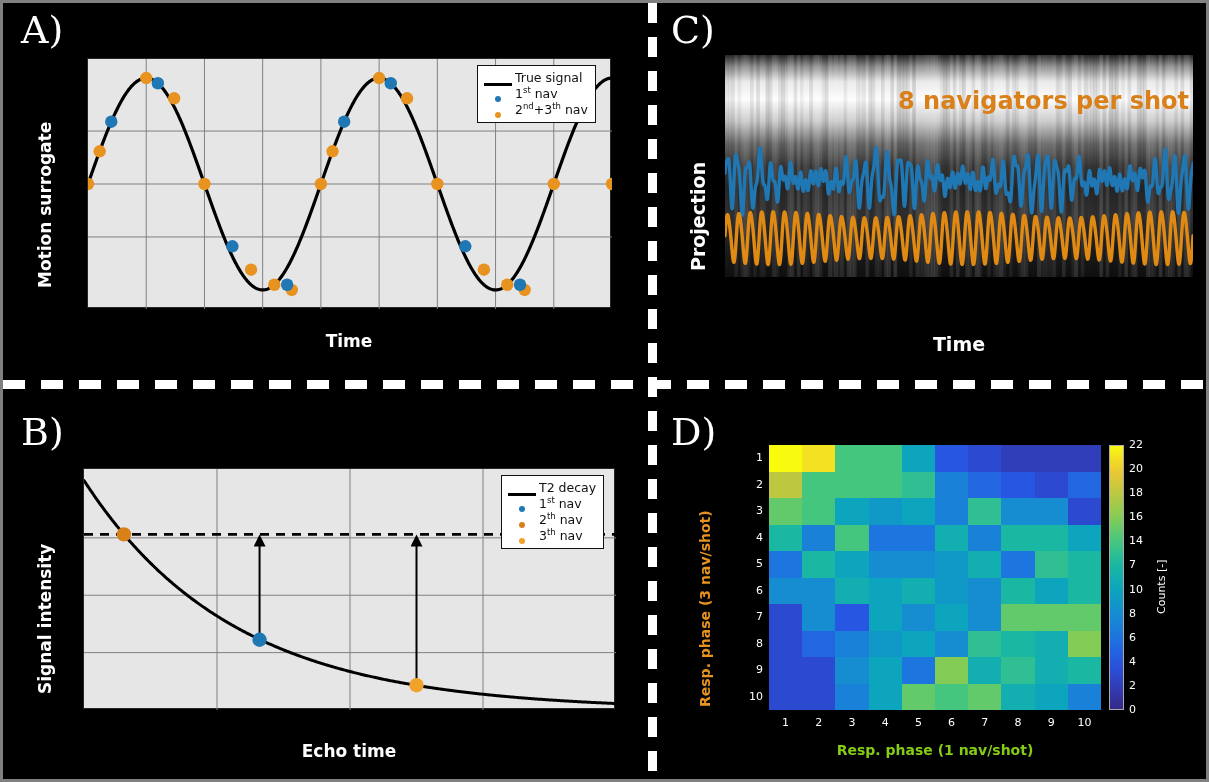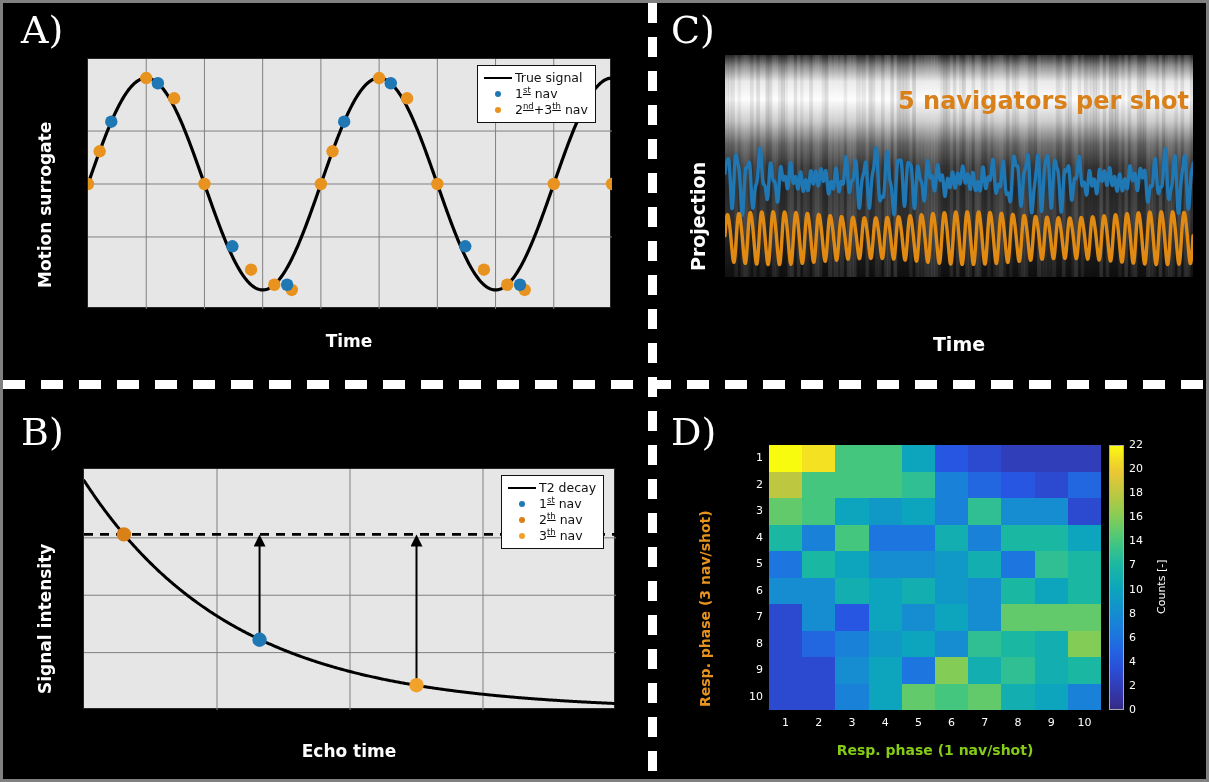--- a/index.html
+++ b/index.html
@@ -76,37 +76,37 @@
   .legend {
     position: absolute;
     background: #fff;
     border: 1.6px solid #111;
     padding: 4px 7px 4px 5px;
     font-size: 12.5px;
     color: #111;
     line-height: 1.32;
   }
   .legend .row {
-    display: flex; align-items: center;
+    display: flex; align-items: flex-end;
     white-space: nowrap;
     height: 16px;
   }
   .legend .key {
     width: 30px; display: inline-flex;
     align-items: center; justify-content: center;
     flex: 0 0 30px;
   }
   .legend .key .dash {
     display: block; width: 28px; height: 2.6px; background: #000;
   }
   .legend .key .dot {
     display: block; width: 6px; height: 6px; border-radius: 50%;
   }
   .legend .txt { padding-left: 2px; }
-  sup { font-size: 0.68em; vertical-align: super; line-height: 0; text-decoration: underline; }
+  sup { font-size: 0.68em; vertical-align: super; line-height: 0; }
 
   
   #cImage {
     position: absolute;
     left: 68px; top: 52px;
     width: 468px; height: 222px;
     overflow: hidden;
     background: #111;
   }
   .c-annot {
@@ -452,21 +452,21 @@
           <rect x="449.28000000000003" y="0" width="3.72" height="222" fill="#000000" opacity="0.068"></rect>
           <rect x="452.40000000000003" y="0" width="3.72" height="222" fill="#ffffff" opacity="0.098"></rect>
           <rect x="455.52000000000004" y="0" width="3.72" height="222" fill="#000000" opacity="0.088"></rect>
           <rect x="458.64000000000004" y="0" width="3.72" height="222" fill="#ffffff" opacity="0.103"></rect>
           <rect x="461.76" y="0" width="3.72" height="222" fill="#ffffff" opacity="0.083"></rect>
           <rect x="464.88" y="0" width="3.72" height="222" fill="#000000" opacity="0.096"></rect>
           <path d="M0.00 118.38 L0.33 114.28 L0.67 111.25 L1.00 109.14 L1.34 107.70 L1.67 106.64 L2.01 105.75 L2.34 104.92 L2.67 104.18 L3.01 103.68 L3.34 103.71 L3.68 104.58 L4.01 106.60 L4.35 109.97 L4.68 114.73 L5.01 120.72 L5.35 127.58 L5.68 134.77 L6.02 141.62 L6.35 147.45 L6.69 151.62 L7.02 153.64 L7.35 153.25 L7.69 150.45 L8.02 145.49 L8.36 138.89 L8.69 131.29 L9.03 123.43 L9.36 116.03 L9.69 109.68 L10.03 104.80 L10.36 101.58 L10.70 99.99 L11.03 99.80 L11.37 100.66 L11.70 102.15 L12.03 103.91 L12.37 105.64 L12.70 107.21 L13.04 108.65 L13.37 110.14 L13.71 111.97 L14.04 114.42 L14.37 117.77 L14.71 122.17 L15.04 127.58 L15.38 133.79 L15.71 140.41 L16.05 146.88 L16.38 152.62 L16.71 157.03 L17.05 159.62 L17.38 160.10 L17.72 158.40 L18.05 154.67 L18.39 149.33 L18.72 142.91 L19.05 136.07 L19.39 129.46 L19.72 123.62 L20.06 118.94 L20.39 115.59 L20.73 113.54 L21.06 112.56 L21.39 112.30 L21.73 112.35 L22.06 112.33 L22.40 111.96 L22.73 111.15 L23.07 109.95 L23.40 108.61 L23.73 107.49 L24.07 107.03 L24.40 107.62 L24.74 109.55 L25.07 112.97 L25.41 117.80 L25.74 123.74 L26.07 130.33 L26.41 136.99 L26.74 143.10 L27.08 148.08 L27.41 151.52 L27.75 153.16 L28.08 153.01 L28.41 151.26 L28.75 148.31 L29.08 144.65 L29.42 140.81 L29.75 137.25 L30.09 134.30 L30.42 132.11 L30.75 130.64 L31.09 129.65 L31.42 128.80 L31.76 127.69 L32.09 125.94 L32.43 123.30 L32.76 119.67 L33.09 115.14 L33.43 110.03 L33.76 104.79 L34.10 99.96 L34.43 96.08 L34.77 93.64 L35.10 92.94 L35.43 94.08 L35.77 96.95 L36.10 101.22 L36.44 106.39 L36.77 111.90 L37.11 117.19 L37.44 121.77 L37.77 125.32 L38.11 127.73 L38.44 129.07 L38.78 129.62 L39.11 129.73 L39.45 129.85 L39.78 130.33 L40.11 131.44 L40.45 133.27 L40.78 135.71 L41.12 138.49 L41.45 141.18 L41.79 143.30 L42.12 144.39 L42.45 144.10 L42.79 142.25 L43.12 138.87 L43.46 134.19 L43.79 128.67 L44.13 122.86 L44.46 117.38 L44.79 112.81 L45.13 109.58 L45.46 107.96 L45.80 107.97 L46.13 109.45 L46.47 112.03 L46.80 115.23 L47.13 118.54 L47.47 121.52 L47.80 123.83 L48.14 125.32 L48.47 126.03 L48.81 126.17 L49.14 126.09 L49.47 126.18 L49.81 126.79 L50.14 128.19 L50.48 130.48 L50.81 133.56 L51.15 137.15 L51.48 140.81 L51.81 144.03 L52.15 146.31 L52.48 147.20 L52.82 146.46 L53.15 144.02 L53.49 140.07 L53.82 134.99 L54.15 129.31 L54.49 123.67 L54.82 118.67 L55.16 114.81 L55.49 112.42 L55.83 111.63 L56.16 112.32 L56.49 114.18 L56.83 116.76 L57.16 119.55 L57.50 122.07 L57.83 123.93 L58.17 124.92 L58.50 125.00 L58.83 124.35 L59.17 123.27 L59.50 122.14 L59.84 121.38 L60.17 121.29 L60.51 122.05 L60.84 123.68 L61.17 125.97 L61.51 128.59 L61.84 131.09 L62.18 132.98 L62.51 133.85 L62.85 133.40 L63.18 131.55 L63.51 128.40 L63.85 124.28 L64.18 119.68 L64.52 115.16 L64.85 111.31 L65.19 108.61 L65.52 107.40 L65.85 107.78 L66.19 109.65 L66.52 112.68 L66.86 116.41 L67.19 120.28 L67.53 123.76 L67.86 126.40 L68.19 127.93 L68.53 128.27 L68.86 127.57 L69.20 126.12 L69.53 124.37 L69.87 122.78 L70.20 121.75 L70.53 121.59 L70.87 122.41 L71.20 124.14 L71.54 126.52 L71.87 129.15 L72.21 131.56 L72.54 133.31 L72.87 134.04 L73.21 133.57 L73.54 131.90 L73.88 129.25 L74.21 126.01 L74.55 122.66 L74.88 119.73 L75.21 117.71 L75.55 116.92 L75.88 117.51 L76.22 119.42 L76.55 122.37 L76.89 125.93 L77.22 129.58 L77.55 132.79 L77.89 135.11 L78.22 136.25 L78.56 136.11 L78.89 134.82 L79.23 132.68 L79.56 130.12 L79.89 127.64 L80.23 125.71 L80.56 124.68 L80.90 124.73 L81.23 125.84 L81.57 127.81 L81.90 130.24 L82.23 132.66 L82.57 134.59 L82.90 135.61 L83.24 135.46 L83.57 134.04 L83.91 131.50 L84.24 128.15 L84.57 124.44 L84.91 120.91 L85.24 118.03 L85.58 116.22 L85.91 115.68 L86.25 116.43 L86.58 118.28 L86.91 120.86 L87.25 123.69 L87.58 126.26 L87.92 128.11 L88.25 128.93 L88.59 128.57 L88.92 127.11 L89.25 124.81 L89.59 122.08 L89.92 119.42 L90.26 117.31 L90.59 116.13 L90.93 116.11 L91.26 117.29 L91.59 119.49 L91.93 122.35 L92.26 125.40 L92.60 128.14 L92.93 130.08 L93.27 130.90 L93.60 130.42 L93.93 128.71 L94.27 126.02 L94.60 122.76 L94.94 119.43 L95.27 116.55 L95.61 114.54 L95.94 113.69 L96.27 114.08 L96.61 115.60 L96.94 117.93 L97.28 120.64 L97.61 123.23 L97.95 125.25 L98.28 126.35 L98.61 126.33 L98.95 125.24 L99.28 123.29 L99.62 120.88 L99.95 118.49 L100.29 116.61 L100.62 115.69 L100.95 115.99 L101.29 117.62 L101.62 120.44 L101.96 124.15 L102.29 128.26 L102.63 132.26 L102.96 135.63 L103.29 137.95 L103.63 138.99 L103.96 138.69 L104.30 137.22 L104.63 134.92 L104.97 132.25 L105.30 129.71 L105.63 127.72 L105.97 126.63 L106.30 126.55 L106.64 127.43 L106.97 129.02 L107.31 130.92 L107.64 132.66 L107.97 133.79 L108.31 133.94 L108.64 132.91 L108.98 130.71 L109.31 127.54 L109.65 123.79 L109.98 119.96 L110.31 116.62 L110.65 114.24 L110.98 113.20 L111.32 113.68 L111.65 115.63 L111.99 118.79 L112.32 122.73 L112.65 126.93 L112.99 130.84 L113.32 133.96 L113.66 135.97 L113.99 136.69 L114.33 136.20 L114.66 134.72 L114.99 132.65 L115.33 130.41 L115.66 128.44 L116.00 127.06 L116.33 126.46 L116.67 126.62 L117.00 127.34 L117.33 128.28 L117.67 129.03 L118.00 129.15 L118.34 128.31 L118.67 126.30 L119.01 123.14 L119.34 119.04 L119.67 114.41 L120.01 109.79 L120.34 105.77 L120.68 102.90 L121.01 101.62 L121.35 102.16 L121.68 104.54 L122.01 108.52 L122.35 113.66 L122.68 119.38 L123.02 125.06 L123.35 130.09 L123.69 134.00 L124.02 136.48 L124.35 137.46 L124.69 137.07 L125.02 135.60 L125.36 133.47 L125.69 131.13 L126.03 128.97 L126.36 127.28 L126.69 126.16 L127.03 125.57 L127.36 125.30 L127.70 125.06 L128.03 124.51 L128.37 123.37 L128.70 121.47 L129.03 118.82 L129.37 115.60 L129.70 112.17 L130.04 109.01 L130.37 106.65 L130.71 105.60 L131.04 106.23 L131.37 108.72 L131.71 113.04 L132.04 118.89 L132.38 125.77 L132.71 133.03 L133.05 139.97 L133.38 145.90 L133.71 150.26 L134.05 152.70 L134.38 153.11 L134.72 151.60 L135.05 148.51 L135.39 144.35 L135.72 139.67 L136.05 135.01 L136.39 130.81 L136.72 127.36 L137.06 124.75 L137.39 122.89 L137.73 121.56 L138.06 120.46 L138.39 119.27 L138.73 117.77 L139.06 115.84 L139.40 113.55 L139.73 111.14 L140.07 108.95 L140.40 107.43 L140.73 107.01 L141.07 108.04 L141.40 110.72 L141.74 115.03 L142.07 120.72 L142.41 127.36 L142.74 134.35 L143.07 141.02 L143.41 146.70 L143.74 150.84 L144.08 153.08 L144.41 153.27 L144.75 151.52 L145.08 148.14 L145.41 143.61 L145.75 138.50 L146.08 133.36 L146.42 128.64 L146.75 124.67 L147.09 121.55 L147.42 119.21 L147.75 117.42 L148.09 115.85 L148.42 114.14 L148.76 112.02 L149.09 109.30 L149.43 106.02 L149.76 102.36 L150.09 98.69 L150.43 95.48 L150.76 93.23 L151.10 92.41 L151.43 93.33 L151.77 96.14 L152.10 100.73 L152.43 106.81 L152.77 113.88 L153.10 121.32 L153.44 128.50 L153.77 134.83 L154.11 139.87 L154.44 143.37 L154.77 145.31 L155.11 145.88 L155.44 145.40 L155.78 144.33 L156.11 143.11 L156.45 142.11 L156.78 141.56 L157.11 141.52 L157.45 141.86 L157.78 142.28 L158.12 142.38 L158.45 141.76 L158.79 140.05 L159.12 137.02 L159.45 132.65 L159.79 127.11 L160.12 120.77 L160.46 114.16 L160.79 107.90 L161.13 102.56 L161.46 98.67 L161.79 96.56 L162.13 96.34 L162.46 97.92 L162.80 100.98 L163.13 105.06 L163.47 109.63 L163.80 114.17 L164.13 118.26 L164.47 121.64 L164.80 124.22 L165.14 126.13 L165.47 127.63 L165.81 129.08 L166.14 130.86 L166.47 133.26 L166.81 136.45 L167.14 140.42 L167.48 144.93 L167.81 149.60 L168.15 153.92 L168.48 157.32 L168.81 159.29 L169.15 159.45 L169.48 157.61 L169.82 153.81 L170.15 148.31 L170.49 141.59 L170.82 134.23 L171.15 126.88 L171.49 120.13 L171.82 114.46 L172.16 110.15 L172.49 107.28 L172.83 105.73 L173.16 105.21 L173.49 105.33 L173.83 105.71 L174.16 106.01 L174.50 106.03 L174.83 105.74 L175.17 105.27 L175.50 104.92 L175.83 105.05 L176.17 106.05 L176.50 108.24 L176.84 111.78 L177.17 116.65 L177.51 122.62 L177.84 129.25 L178.17 135.96 L178.51 142.08 L178.84 146.98 L179.18 150.13 L179.51 151.19 L179.85 150.05 L180.18 146.87 L180.51 142.02 L180.85 136.04 L181.18 129.58 L181.52 123.28 L181.85 117.69 L182.19 113.20 L182.52 110.02 L182.85 108.13 L183.19 107.35 L183.52 107.38 L183.86 107.86 L184.19 108.45 L184.53 108.92 L184.86 109.19 L185.19 109.32 L185.53 109.53 L185.86 110.14 L186.20 111.47 L186.53 113.82 L186.87 117.36 L187.20 122.07 L187.53 127.75 L187.87 133.99 L188.20 140.24 L188.54 145.87 L188.87 150.26 L189.21 152.90 L189.54 153.44 L189.87 151.79 L190.21 148.11 L190.54 142.79 L190.88 136.43 L191.21 129.71 L191.55 123.33 L191.88 117.93 L192.21 113.94 L192.55 111.62 L192.88 110.96 L193.22 111.75 L193.55 113.63 L193.89 116.12 L194.22 118.75 L194.55 121.14 L194.89 123.03 L195.22 124.32 L195.56 125.12 L195.89 125.64 L196.23 126.20 L196.56 127.11 L196.89 128.61 L197.23 130.83 L197.56 133.71 L197.90 137.02 L198.23 140.38 L198.57 143.31 L198.90 145.33 L199.23 146.00 L199.57 145.04 L199.90 142.35 L200.24 138.09 L200.57 132.60 L200.91 126.42 L201.24 120.18 L201.57 114.51 L201.91 109.99 L202.24 107.02 L202.58 105.79 L202.91 106.25 L203.25 108.14 L203.58 111.02 L203.91 114.36 L204.25 117.62 L204.58 120.34 L204.92 122.22 L205.25 123.13 L205.59 123.15 L205.92 122.55 L206.25 121.70 L206.59 121.02 L206.92 120.87 L207.26 121.52 L207.59 123.06 L207.93 125.39 L208.26 128.23 L208.59 131.16 L208.93 133.70 L209.26 135.40 L209.60 135.88 L209.93 134.94 L210.27 132.61 L210.60 129.09 L210.93 124.78 L211.27 120.23 L211.60 115.99 L211.94 112.58 L212.27 110.42 L212.61 109.70 L212.94 110.42 L213.27 112.37 L213.61 115.15 L213.94 118.27 L214.28 121.22 L214.61 123.55 L214.95 124.96 L215.28 125.34 L215.61 124.76 L215.95 123.51 L216.28 121.98 L216.62 120.64 L216.95 119.94 L217.29 120.20 L217.62 121.59 L217.95 124.08 L218.29 127.42 L218.62 131.23 L218.96 135.00 L219.29 138.21 L219.63 140.42 L219.96 141.32 L220.29 140.81 L220.63 138.99 L220.96 136.15 L221.30 132.74 L221.63 129.30 L221.97 126.32 L222.30 124.23 L222.63 123.29 L222.97 123.53 L223.30 124.82 L223.64 126.80 L223.97 129.03 L224.31 131.03 L224.64 132.34 L224.97 132.64 L225.31 131.81 L225.64 129.90 L225.98 127.19 L226.31 124.07 L226.65 121.05 L226.98 118.61 L227.31 117.16 L227.65 116.95 L227.98 118.03 L228.32 120.22 L228.65 123.20 L228.99 126.47 L229.32 129.52 L229.65 131.87 L229.99 133.14 L230.32 133.15 L230.66 131.92 L230.99 129.66 L231.33 126.76 L231.66 123.72 L231.99 121.03 L232.33 119.11 L232.66 118.26 L233.00 118.57 L233.33 119.92 L233.67 122.03 L234.00 124.46 L234.33 126.70 L234.67 128.31 L235.00 128.90 L235.34 128.30 L235.67 126.51 L236.01 123.76 L236.34 120.43 L236.67 117.01 L237.01 114.04 L237.34 111.95 L237.68 111.08 L238.01 111.55 L238.35 113.29 L238.68 116.00 L239.01 119.26 L239.35 122.56 L239.68 125.41 L240.02 127.39 L240.35 128.26 L240.69 127.96 L241.02 126.64 L241.35 124.64 L241.69 122.41 L242.02 120.42 L242.36 119.13 L242.69 118.84 L243.03 119.68 L243.36 121.60 L243.69 124.32 L244.03 127.43 L244.36 130.42 L244.70 132.81 L245.03 134.19 L245.37 134.31 L245.70 133.12 L246.03 130.79 L246.37 127.67 L246.70 124.26 L247.04 121.08 L247.37 118.65 L247.71 117.35 L248.04 117.39 L248.37 118.77 L248.71 121.27 L249.04 124.52 L249.38 128.02 L249.71 131.26 L250.05 133.78 L250.38 135.27 L250.71 135.58 L251.05 134.81 L251.38 133.18 L251.72 131.11 L252.05 129.04 L252.39 127.41 L252.72 126.56 L253.05 126.67 L253.39 127.73 L253.72 129.53 L254.06 131.70 L254.39 133.79 L254.73 135.30 L255.06 135.84 L255.39 135.15 L255.73 133.15 L256.06 130.00 L256.40 126.04 L256.73 121.77 L257.07 117.73 L257.40 114.50 L257.73 112.50 L258.07 112.00 L258.40 113.06 L258.74 115.51 L259.07 118.97 L259.41 122.93 L259.74 126.83 L260.07 130.15 L260.41 132.46 L260.74 133.51 L261.08 133.28 L261.41 131.94 L261.75 129.81 L262.08 127.34 L262.41 124.98 L262.75 123.12 L263.08 122.02 L263.42 121.78 L263.75 122.29 L264.09 123.28 L264.42 124.37 L264.75 125.14 L265.09 125.19 L265.42 124.26 L265.76 122.27 L266.09 119.31 L266.43 115.69 L266.76 111.87 L267.09 108.39 L267.43 105.77 L267.76 104.49 L268.10 104.81 L268.43 106.82 L268.77 110.36 L269.10 115.07 L269.43 120.42 L269.77 125.84 L270.10 130.71 L270.44 134.58 L270.77 137.10 L271.11 138.19 L271.44 137.93 L271.77 136.63 L272.11 134.70 L272.44 132.63 L272.78 130.83 L273.11 129.63 L273.45 129.19 L273.78 129.47 L274.11 130.26 L274.45 131.21 L274.78 131.89 L275.12 131.91 L275.45 130.95 L275.79 128.86 L276.12 125.69 L276.45 121.69 L276.79 117.27 L277.12 112.97 L277.46 109.36 L277.79 106.92 L278.13 106.04 L278.46 106.87 L278.79 109.37 L279.13 113.27 L279.46 118.12 L279.80 123.36 L280.13 128.44 L280.47 132.83 L280.80 136.20 L281.13 138.36 L281.47 139.35 L281.80 139.41 L282.14 138.89 L282.47 138.23 L282.81 137.82 L283.14 137.99 L283.47 138.87 L283.81 140.42 L284.14 142.41 L284.48 144.45 L284.81 146.08 L285.15 146.81 L285.48 146.26 L285.81 144.16 L286.15 140.50 L286.48 135.43 L286.82 129.34 L287.15 122.75 L287.49 116.27 L287.82 110.48 L288.15 105.86 L288.49 102.72 L288.82 101.17 L289.16 101.10 L289.49 102.21 L289.83 104.07 L290.16 106.22 L290.49 108.21 L290.83 109.72 L291.16 110.59 L291.50 110.87 L291.83 110.76 L292.17 110.62 L292.50 110.87 L292.83 111.91 L293.17 114.06 L293.50 117.45 L293.84 122.04 L294.17 127.55 L294.51 133.53 L294.84 139.42 L295.17 144.61 L295.51 148.56 L295.84 150.84 L296.18 151.23 L296.51 149.75 L296.85 146.61 L297.18 142.22 L297.51 137.12 L297.85 131.88 L298.18 126.98 L298.52 122.83 L298.85 119.61 L299.19 117.34 L299.52 115.85 L299.85 114.85 L300.19 113.96 L300.52 112.86 L300.86 111.30 L301.19 109.21 L301.53 106.68 L301.86 103.99 L302.19 101.58 L302.53 99.92 L302.86 99.51 L303.20 100.74 L303.53 103.81 L303.87 108.74 L304.20 115.26 L304.53 122.94 L304.87 131.15 L305.20 139.19 L305.54 146.36 L305.87 152.09 L306.21 155.96 L306.54 157.78 L306.87 157.61 L307.21 155.71 L307.54 152.50 L307.88 148.49 L308.21 144.16 L308.55 139.96 L308.88 136.15 L309.21 132.84 L309.55 129.99 L309.88 127.42 L310.22 124.86 L310.55 122.08 L310.89 118.90 L311.22 115.28 L311.55 111.35 L311.89 107.42 L312.22 103.91 L312.56 101.31 L312.89 100.14 L313.23 100.77 L313.56 103.43 L313.89 108.12 L314.23 114.58 L314.56 122.32 L314.90 130.67 L315.23 138.85 L315.57 146.08 L315.90 151.69 L316.23 155.17 L316.57 156.27 L316.90 154.99 L317.24 151.61 L317.57 146.58 L317.91 140.50 L318.24 134.00 L318.57 127.66 L318.91 121.95 L319.24 117.15 L319.58 113.35 L319.91 110.48 L320.25 108.33 L320.58 106.67 L320.91 105.24 L321.25 103.90 L321.58 102.63 L321.92 101.52 L322.25 100.83 L322.59 100.87 L322.92 101.98 L323.25 104.43 L323.59 108.38 L323.92 113.78 L324.26 120.38 L324.59 127.73 L324.93 135.21 L325.26 142.13 L325.59 147.79 L325.93 151.62 L326.26 153.20 L326.60 152.36 L326.93 149.23 L327.27 144.14 L327.60 137.68 L327.93 130.52 L328.27 123.41 L328.60 116.98 L328.94 111.76 L329.27 108.04 L329.61 105.92 L329.94 105.24 L330.27 105.72 L330.61 106.96 L330.94 108.54 L331.28 110.13 L331.61 111.51 L331.95 112.62 L332.28 113.57 L332.61 114.61 L332.95 116.04 L333.28 118.18 L333.62 121.26 L333.95 125.38 L334.29 130.45 L334.62 136.18 L334.95 142.12 L335.29 147.73 L335.62 152.42 L335.96 155.64 L336.29 157.02 L336.63 156.35 L336.96 153.68 L337.29 149.29 L337.63 143.66 L337.96 137.38 L338.30 131.09 L338.63 125.40 L338.97 120.76 L339.30 117.44 L339.63 115.49 L339.97 114.75 L340.30 114.90 L340.64 115.51 L340.97 116.17 L341.31 116.49 L341.64 116.25 L341.97 115.41 L342.31 114.09 L342.64 112.60 L342.98 111.35 L343.31 110.75 L343.65 111.18 L343.98 112.89 L344.31 115.95 L344.65 120.19 L344.98 125.29 L345.32 130.73 L345.65 135.96 L345.99 140.40 L346.32 143.56 L346.65 145.15 L346.99 145.05 L347.32 143.39 L347.66 140.49 L347.99 136.82 L348.33 132.91 L348.66 129.27 L348.99 126.32 L349.33 124.31 L349.66 123.28 L350.00 123.08 L350.33 123.39 L350.67 123.81 L351.00 123.89 L351.33 123.28 L351.67 121.73 L352.00 119.20 L352.34 115.84 L352.67 111.98 L353.01 108.11 L353.34 104.72 L353.67 102.33 L354.01 101.31 L354.34 101.87 L354.68 103.99 L355.01 107.46 L355.35 111.88 L355.68 116.70 L356.01 121.39 L356.35 125.43 L356.68 128.43 L357.02 130.21 L357.35 130.79 L357.69 130.37 L358.02 129.33 L358.35 128.12 L358.69 127.19 L359.02 126.93 L359.36 127.54 L359.69 129.07 L360.03 131.36 L360.36 134.06 L360.69 136.72 L361.03 138.86 L361.36 140.05 L361.70 139.98 L362.03 138.53 L362.37 135.79 L362.70 132.05 L363.03 127.77 L363.37 123.49 L363.70 119.75 L364.04 117.04 L364.37 115.66 L364.71 115.71 L365.04 117.11 L365.37 119.53 L365.71 122.54 L366.04 125.63 L366.38 128.30 L366.71 130.16 L367.05 131.00 L367.38 130.77 L367.71 129.65 L368.05 127.98 L368.38 126.19 L368.72 124.74 L369.05 124.01 L369.39 124.27 L369.72 125.58 L370.05 127.82 L370.39 130.67 L370.72 133.68 L371.06 136.34 L371.39 138.18 L371.73 138.81 L372.06 138.04 L372.39 135.88 L372.73 132.56 L373.06 128.47 L373.40 124.14 L373.73 120.13 L374.07 116.93 L374.40 114.91 L374.73 114.26 L375.07 114.94 L375.40 116.70 L375.74 119.15 L376.07 121.79 L376.41 124.12 L376.74 125.72 L377.07 126.32 L377.41 125.84 L377.74 124.39 L378.08 122.29 L378.41 119.94 L378.75 117.83 L379.08 116.37 L379.41 115.90 L379.75 116.55 L380.08 118.26 L380.42 120.79 L380.75 123.73 L381.09 126.58 L381.42 128.87 L381.75 130.17 L382.09 130.24 L382.42 129.00 L382.76 126.63 L383.09 123.46 L383.43 119.97 L383.76 116.70 L384.09 114.16 L384.43 112.74 L384.76 112.66 L385.10 113.94 L385.43 116.36 L385.77 119.55 L386.10 123.01 L386.43 126.24 L386.77 128.76 L387.10 130.25 L387.44 130.56 L387.77 129.76 L388.11 128.10 L388.44 125.99 L388.77 123.90 L389.11 122.29 L389.44 121.54 L389.78 121.86 L390.11 123.26 L390.45 125.58 L390.78 128.44 L391.11 131.38 L391.45 133.92 L391.78 135.60 L392.12 136.12 L392.45 135.35 L392.79 133.39 L393.12 130.51 L393.45 127.16 L393.79 123.86 L394.12 121.13 L394.46 119.39 L394.79 118.93 L395.13 119.80 L395.46 121.87 L395.79 124.79 L396.13 128.11 L396.46 131.29 L396.80 133.86 L397.13 135.44 L397.47 135.81 L397.80 135.00 L398.13 133.19 L398.47 130.76 L398.80 128.17 L399.14 125.90 L399.47 124.35 L399.81 123.80 L400.14 124.32 L400.47 125.79 L400.81 127.91 L401.14 130.24 L401.48 132.28 L401.81 133.56 L402.15 133.74 L402.48 132.64 L402.81 130.28 L403.15 126.90 L403.48 122.90 L403.82 118.80 L404.15 115.13 L404.49 112.38 L404.82 110.88 L405.15 110.78 L405.49 112.00 L405.82 114.28 L406.16 117.20 L406.49 120.25 L406.83 122.94 L407.16 124.85 L407.49 125.74 L407.83 125.55 L408.16 124.42 L408.50 122.68 L408.83 120.75 L409.17 119.12 L409.50 118.20 L409.83 118.30 L410.17 119.54 L410.50 121.83 L410.84 124.89 L411.17 128.28 L411.51 131.51 L411.84 134.04 L412.17 135.47 L412.51 135.53 L412.84 134.17 L413.18 131.53 L413.51 127.97 L413.85 123.97 L414.18 120.06 L414.51 116.77 L414.85 114.47 L415.18 113.40 L415.52 113.58 L415.85 114.81 L416.19 116.76 L416.52 118.97 L416.85 120.97 L417.19 122.36 L417.52 122.87 L417.86 122.43 L418.19 121.15 L418.53 119.33 L418.86 117.42 L419.19 115.91 L419.53 115.24 L419.86 115.77 L420.20 117.68 L420.53 120.93 L420.87 125.26 L421.20 130.26 L421.53 135.38 L421.87 140.05 L422.20 143.77 L422.54 146.16 L422.87 147.04 L423.21 146.44 L423.54 144.59 L423.87 141.89 L424.21 138.81 L424.54 135.84 L424.88 133.39 L425.21 131.71 L425.55 130.87 L425.88 130.76 L426.21 131.08 L426.55 131.43 L426.88 131.39 L427.22 130.57 L427.55 128.73 L427.89 125.80 L428.22 121.92 L428.55 117.43 L428.89 112.81 L429.22 108.62 L429.56 105.41 L429.89 103.65 L430.23 103.62 L430.56 105.38 L430.89 108.78 L431.23 113.44 L431.56 118.84 L431.90 124.38 L432.23 129.49 L432.57 133.68 L432.90 136.64 L433.23 138.24 L433.57 138.57 L433.90 137.89 L434.24 136.58 L434.57 135.04 L434.91 133.64 L435.24 132.63 L435.57 132.10 L435.91 131.96 L436.24 131.98 L436.58 131.78 L436.91 131.01 L437.25 129.30 L437.58 126.44 L437.91 122.40 L438.25 117.34 L438.58 111.64 L438.92 105.85 L439.25 100.58 L439.59 96.48 L439.92 94.09 L440.25 93.77 L440.59 95.67 L440.92 99.67 L441.26 105.41 L441.59 112.34 L441.93 119.78 L442.26 127.03 L442.59 133.47 L442.93 138.61 L443.26 142.17 L443.60 144.10 L443.93 144.52 L444.27 143.76 L444.60 142.19 L444.93 140.23 L445.27 138.20 L445.60 136.33 L445.94 134.69 L446.27 133.17 L446.61 131.60 L446.94 129.71 L447.27 127.27 L447.61 124.12 L447.94 120.24 L448.28 115.80 L448.61 111.15 L448.95 106.76 L449.28 103.19 L449.61 100.99 L449.95 100.64 L450.28 102.42 L450.62 106.39 L450.95 112.35 L451.29 119.85 L451.62 128.24 L451.95 136.77 L452.29 144.65 L452.62 151.17 L452.96 155.78 L453.29 158.18 L453.63 158.32 L453.96 156.38 L454.29 152.77 L454.63 148.03 L454.96 142.72 L455.30 137.40 L455.63 132.46 L455.97 128.17 L456.30 124.59 L456.63 121.63 L456.97 119.09 L457.30 116.70 L457.64 114.25 L457.97 111.60 L458.31 108.75 L458.64 105.86 L458.97 103.24 L459.31 101.29 L459.64 100.45 L459.98 101.08 L460.31 103.46 L460.65 107.62 L460.98 113.43 L461.31 120.48 L461.65 128.22 L461.98 135.95 L462.32 142.97 L462.65 148.61 L462.99 152.39 L463.32 154.01 L463.65 153.45 L463.99 150.91 L464.32 146.81 L464.66 141.69 L464.99 136.16 L465.33 130.75 L465.66 125.90 L465.99 121.88 L466.33 118.73 L466.66 116.34 L467.00 114.44 L467.33 112.70 L467.67 110.81 L468.00 108.52 " fill="none" stroke="#1f77b4" stroke-width="3.4" stroke-linejoin="round" stroke-linecap="round"></path>
           <path d="M0.00 180.75 L0.33 175.82 L0.67 171.29 L1.00 167.35 L1.34 164.16 L1.67 161.79 L2.01 160.30 L2.34 159.63 L2.67 159.74 L3.01 160.52 L3.34 161.86 L3.68 163.66 L4.01 165.83 L4.35 168.30 L4.68 171.02 L5.01 173.97 L5.35 177.13 L5.68 180.50 L6.02 184.05 L6.35 187.73 L6.69 191.48 L7.02 195.17 L7.35 198.68 L7.69 201.82 L8.02 204.41 L8.36 206.27 L8.69 207.24 L9.03 207.20 L9.36 206.09 L9.69 203.91 L10.03 200.72 L10.36 196.67 L10.70 191.95 L11.03 186.81 L11.37 181.52 L11.70 176.35 L12.03 171.55 L12.37 167.32 L12.70 163.85 L13.04 161.22 L13.37 159.49 L13.71 158.63 L14.04 158.59 L14.37 159.27 L14.71 160.57 L15.04 162.38 L15.38 164.61 L15.71 167.17 L16.05 170.01 L16.38 173.10 L16.71 176.42 L17.05 179.95 L17.38 183.67 L17.72 187.53 L18.05 191.44 L18.39 195.31 L18.72 198.99 L19.05 202.29 L19.39 205.05 L19.72 207.06 L20.06 208.18 L20.39 208.27 L20.73 207.25 L21.06 205.12 L21.39 201.95 L21.73 197.87 L22.06 193.08 L22.40 187.81 L22.73 182.35 L23.07 176.96 L23.40 171.92 L23.73 167.44 L24.07 163.71 L24.40 160.83 L24.74 158.88 L25.07 157.83 L25.41 157.64 L25.74 158.22 L26.07 159.46 L26.41 161.26 L26.74 163.52 L27.08 166.14 L27.41 169.07 L27.75 172.27 L28.08 175.71 L28.41 179.37 L28.75 183.21 L29.08 187.20 L29.42 191.25 L29.75 195.26 L30.09 199.07 L30.42 202.53 L30.75 205.43 L31.09 207.59 L31.42 208.85 L31.76 209.07 L32.09 208.17 L32.43 206.13 L32.76 203.01 L33.09 198.95 L33.43 194.13 L33.76 188.79 L34.10 183.21 L34.43 177.67 L34.77 172.44 L35.10 167.75 L35.43 163.80 L35.77 160.72 L36.10 158.56 L36.44 157.34 L36.77 157.01 L37.11 157.48 L37.44 158.66 L37.77 160.43 L38.11 162.68 L38.44 165.32 L38.78 168.29 L39.11 171.54 L39.45 175.04 L39.78 178.77 L40.11 182.69 L40.45 186.75 L40.78 190.88 L41.12 194.97 L41.45 198.88 L41.79 202.43 L42.12 205.45 L42.45 207.75 L42.79 209.15 L43.12 209.51 L43.46 208.74 L43.79 206.83 L44.13 203.81 L44.46 199.82 L44.79 195.03 L45.13 189.69 L45.46 184.06 L45.80 178.44 L46.13 173.09 L46.47 168.27 L46.80 164.17 L47.13 160.92 L47.47 158.60 L47.80 157.24 L48.14 156.78 L48.47 157.15 L48.81 158.25 L49.14 159.95 L49.47 162.16 L49.81 164.78 L50.14 167.74 L50.48 170.98 L50.81 174.48 L51.15 178.20 L51.48 182.11 L51.81 186.17 L52.15 190.31 L52.48 194.42 L52.82 198.36 L53.15 201.98 L53.49 205.09 L53.82 207.49 L54.15 209.02 L54.49 209.52 L54.82 208.91 L55.16 207.15 L55.49 204.29 L55.83 200.42 L56.16 195.74 L56.49 190.47 L56.83 184.88 L57.16 179.26 L57.50 173.88 L57.83 168.99 L58.17 164.79 L58.50 161.44 L58.83 159.02 L59.17 157.54 L59.50 156.97 L59.84 157.24 L60.17 158.25 L60.51 159.88 L60.84 162.02 L61.17 164.57 L61.51 167.45 L61.84 170.62 L62.18 174.04 L62.51 177.68 L62.85 181.51 L63.18 185.50 L63.51 189.57 L63.85 193.63 L64.18 197.56 L64.52 201.18 L64.85 204.33 L65.19 206.81 L65.52 208.46 L65.85 209.11 L66.19 208.67 L66.52 207.10 L66.86 204.43 L67.19 200.75 L67.53 196.23 L67.86 191.11 L68.19 185.63 L68.53 180.08 L68.86 174.74 L69.20 169.86 L69.53 165.65 L69.87 162.25 L70.20 159.76 L70.53 158.21 L70.87 157.56 L71.20 157.74 L71.54 158.66 L71.87 160.19 L72.21 162.22 L72.54 164.67 L72.87 167.44 L73.21 170.48 L73.54 173.76 L73.88 177.25 L74.21 180.94 L74.55 184.78 L74.88 188.72 L75.21 192.67 L75.55 196.51 L75.88 200.10 L76.22 203.25 L76.55 205.78 L76.89 207.52 L77.22 208.32 L77.55 208.06 L77.89 206.70 L78.22 204.25 L78.56 200.80 L78.89 196.51 L79.23 191.59 L79.56 186.29 L79.89 180.88 L80.23 175.65 L80.56 170.84 L80.90 166.66 L81.23 163.27 L81.57 160.76 L81.90 159.16 L82.23 158.45 L82.57 158.56 L82.90 159.38 L83.24 160.81 L83.57 162.73 L83.91 165.03 L84.24 167.65 L84.57 170.53 L84.91 173.62 L85.24 176.92 L85.58 180.40 L85.91 184.05 L86.25 187.80 L86.58 191.59 L86.91 195.31 L87.25 198.81 L87.58 201.94 L87.92 204.50 L88.25 206.32 L88.59 207.25 L88.92 207.18 L89.25 206.04 L89.59 203.83 L89.92 200.64 L90.26 196.61 L90.59 191.93 L90.93 186.85 L91.26 181.64 L91.59 176.56 L91.93 171.86 L92.26 167.76 L92.60 164.41 L92.93 161.91 L93.27 160.29 L93.60 159.54 L93.93 159.58 L94.27 160.31 L94.60 161.63 L94.94 163.42 L95.27 165.58 L95.61 168.03 L95.94 170.71 L96.27 173.60 L96.61 176.68 L96.94 179.93 L97.28 183.35 L97.61 186.89 L97.95 190.49 L98.28 194.06 L98.61 197.46 L98.95 200.52 L99.28 203.09 L99.62 204.98 L99.95 206.04 L100.29 206.15 L100.62 205.23 L100.95 203.28 L101.29 200.36 L101.62 196.59 L101.96 192.18 L102.29 187.34 L102.63 182.33 L102.96 177.43 L103.29 172.86 L103.63 168.86 L103.96 165.56 L104.30 163.08 L104.63 161.46 L104.97 160.67 L105.30 160.65 L105.63 161.30 L105.97 162.52 L106.30 164.19 L106.64 166.20 L106.97 168.48 L107.31 170.97 L107.64 173.65 L107.97 176.50 L108.31 179.53 L108.64 182.72 L108.98 186.04 L109.31 189.45 L109.65 192.86 L109.98 196.14 L110.31 199.15 L110.65 201.71 L110.98 203.67 L111.32 204.84 L111.65 205.12 L111.99 204.41 L112.32 202.70 L112.65 200.04 L112.99 196.54 L113.32 192.38 L113.66 187.77 L113.99 182.97 L114.33 178.23 L114.66 173.80 L114.99 169.88 L115.33 166.64 L115.66 164.17 L116.00 162.53 L116.33 161.70 L116.67 161.62 L117.00 162.20 L117.33 163.32 L117.67 164.87 L118.00 166.75 L118.34 168.87 L118.67 171.20 L119.01 173.69 L119.34 176.35 L119.67 179.17 L120.01 182.16 L120.34 185.29 L120.68 188.53 L121.01 191.79 L121.35 194.98 L121.68 197.93 L122.01 200.50 L122.35 202.51 L122.68 203.80 L123.02 204.23 L123.35 203.72 L123.69 202.24 L124.02 199.82 L124.35 196.56 L124.69 192.62 L125.02 188.21 L125.36 183.58 L125.69 178.97 L126.03 174.63 L126.36 170.77 L126.69 167.55 L127.03 165.08 L127.36 163.40 L127.70 162.52 L128.03 162.37 L128.37 162.87 L128.70 163.89 L129.03 165.34 L129.37 167.11 L129.70 169.12 L130.04 171.31 L130.37 173.66 L130.71 176.17 L131.04 178.84 L131.37 181.67 L131.71 184.66 L132.04 187.77 L132.38 190.93 L132.71 194.05 L133.05 196.98 L133.38 199.57 L133.71 201.64 L134.05 203.04 L134.38 203.62 L134.72 203.29 L135.05 202.00 L135.39 199.78 L135.72 196.72 L136.05 192.96 L136.39 188.70 L136.72 184.19 L137.06 179.66 L137.39 175.36 L137.73 171.50 L138.06 168.25 L138.39 165.73 L138.73 163.98 L139.06 163.02 L139.40 162.79 L139.73 163.19 L140.07 164.14 L140.40 165.50 L140.73 167.19 L141.07 169.12 L141.40 171.23 L141.74 173.49 L142.07 175.91 L142.41 178.49 L142.74 181.23 L143.07 184.14 L143.41 187.19 L143.74 190.30 L144.08 193.40 L144.41 196.34 L144.75 198.98 L145.08 201.13 L145.41 202.65 L145.75 203.37 L146.08 203.19 L146.42 202.07 L146.75 200.01 L147.09 197.10 L147.42 193.46 L147.75 189.29 L148.09 184.83 L148.42 180.32 L148.76 175.99 L149.09 172.07 L149.43 168.73 L149.76 166.10 L150.09 164.25 L150.43 163.16 L150.76 162.82 L151.10 163.13 L151.43 163.99 L151.77 165.29 L152.10 166.92 L152.43 168.81 L152.77 170.89 L153.10 173.13 L153.44 175.53 L153.77 178.09 L154.11 180.82 L154.44 183.72 L154.77 186.77 L155.11 189.91 L155.44 193.04 L155.78 196.04 L156.11 198.75 L156.45 201.01 L156.78 202.65 L157.11 203.50 L157.45 203.47 L157.78 202.49 L158.12 200.55 L158.45 197.73 L158.79 194.16 L159.12 190.02 L159.45 185.55 L159.79 180.97 L160.12 176.55 L160.46 172.50 L160.79 169.02 L161.13 166.22 L161.46 164.20 L161.79 162.96 L162.13 162.48 L162.46 162.67 L162.80 163.44 L163.13 164.69 L163.47 166.29 L163.80 168.18 L164.13 170.27 L164.47 172.55 L164.80 174.99 L165.14 177.61 L165.47 180.40 L165.81 183.37 L166.14 186.49 L166.47 189.71 L166.81 192.93 L167.14 196.03 L167.48 198.86 L167.81 201.25 L168.15 203.02 L168.48 204.01 L168.81 204.10 L169.15 203.23 L169.48 201.39 L169.82 198.63 L170.15 195.07 L170.49 190.91 L170.82 186.36 L171.15 181.66 L171.49 177.08 L171.82 172.84 L172.16 169.14 L172.49 166.13 L172.83 163.89 L173.16 162.46 L173.49 161.81 L173.83 161.87 L174.16 162.55 L174.50 163.74 L174.83 165.34 L175.17 167.25 L175.50 169.40 L175.83 171.76 L176.17 174.30 L176.50 177.03 L176.84 179.94 L177.17 183.04 L177.51 186.29 L177.84 189.64 L178.17 193.00 L178.51 196.25 L178.84 199.23 L179.18 201.77 L179.51 203.68 L179.85 204.81 L180.18 205.03 L180.51 204.26 L180.85 202.48 L181.18 199.75 L181.52 196.17 L181.85 191.94 L182.19 187.27 L182.52 182.41 L182.85 177.62 L183.19 173.14 L183.52 169.19 L183.86 165.92 L184.19 163.43 L184.53 161.77 L184.86 160.92 L185.19 160.83 L185.53 161.41 L185.86 162.55 L186.20 164.14 L186.53 166.09 L186.87 168.32 L187.20 170.79 L187.53 173.47 L187.87 176.35 L188.20 179.42 L188.54 182.68 L188.87 186.11 L189.21 189.63 L189.54 193.17 L189.87 196.59 L190.21 199.74 L190.54 202.44 L190.88 204.51 L191.21 205.79 L191.55 206.13 L191.88 205.45 L192.21 203.73 L192.55 201.01 L192.88 197.40 L193.22 193.08 L193.55 188.27 L193.89 183.22 L194.22 178.20 L194.55 173.46 L194.89 169.23 L195.22 165.67 L195.56 162.91 L195.89 161.00 L196.23 159.94 L196.56 159.69 L196.89 160.16 L197.23 161.24 L197.56 162.82 L197.90 164.82 L198.23 167.14 L198.57 169.72 L198.90 172.55 L199.23 175.59 L199.57 178.84 L199.90 182.29 L200.24 185.90 L200.57 189.61 L200.91 193.33 L201.24 196.93 L201.57 200.26 L201.91 203.14 L202.24 205.37 L202.58 206.79 L202.91 207.26 L203.25 206.69 L203.58 205.03 L203.91 202.32 L204.25 198.68 L204.58 194.28 L204.92 189.33 L205.25 184.10 L205.59 178.85 L205.92 173.85 L206.25 169.34 L206.59 165.49 L206.92 162.46 L207.26 160.29 L207.59 159.02 L207.93 158.60 L208.26 158.94 L208.59 159.95 L208.93 161.52 L209.26 163.55 L209.60 165.94 L209.93 168.64 L210.27 171.60 L210.60 174.80 L210.93 178.21 L211.27 181.83 L211.60 185.61 L211.94 189.50 L212.27 193.39 L212.61 197.17 L212.94 200.67 L213.27 203.71 L213.61 206.11 L213.94 207.68 L214.28 208.28 L214.61 207.81 L214.95 206.23 L215.28 203.57 L215.61 199.92 L215.95 195.46 L216.28 190.40 L216.62 185.01 L216.95 179.57 L217.29 174.34 L217.62 169.57 L217.95 165.47 L218.29 162.17 L218.62 159.77 L218.96 158.29 L219.29 157.69 L219.63 157.91 L219.96 158.85 L220.29 160.39 L220.63 162.42 L220.96 164.87 L221.30 167.64 L221.63 170.71 L221.97 174.02 L222.30 177.56 L222.63 181.31 L222.97 185.23 L223.30 189.25 L223.64 193.29 L223.97 197.21 L224.31 200.85 L224.64 204.04 L224.97 206.59 L225.31 208.31 L225.64 209.05 L225.98 208.70 L226.31 207.22 L226.65 204.62 L226.98 201.01 L227.31 196.53 L227.65 191.42 L227.98 185.93 L228.32 180.35 L228.65 174.94 L228.99 169.97 L229.32 165.65 L229.65 162.14 L229.99 159.53 L230.32 157.86 L230.66 157.10 L230.99 157.19 L231.33 158.04 L231.66 159.53 L231.99 161.55 L232.33 164.01 L232.66 166.82 L233.00 169.94 L233.33 173.32 L233.67 176.93 L234.00 180.75 L234.33 184.75 L234.67 188.85 L235.00 192.97 L235.34 196.99 L235.67 200.73 L236.01 204.04 L236.34 206.71 L236.67 208.57 L237.01 209.45 L237.34 209.24 L237.68 207.89 L238.01 205.40 L238.35 201.87 L238.68 197.44 L239.01 192.34 L239.35 186.82 L239.68 181.17 L240.02 175.65 L240.35 170.55 L240.69 166.07 L241.02 162.39 L241.35 159.62 L241.69 157.79 L242.02 156.90 L242.36 156.87 L242.69 157.63 L243.03 159.05 L243.36 161.03 L243.69 163.46 L244.03 166.26 L244.36 169.36 L244.70 172.74 L245.03 176.35 L245.37 180.18 L245.70 184.18 L246.03 188.29 L246.37 192.43 L246.70 196.48 L247.04 200.28 L247.37 203.66 L247.71 206.43 L248.04 208.41 L248.37 209.42 L248.71 209.37 L249.04 208.17 L249.38 205.83 L249.71 202.44 L250.05 198.13 L250.38 193.11 L250.71 187.64 L251.05 181.99 L251.38 176.45 L251.72 171.29 L252.05 166.73 L252.39 162.95 L252.72 160.06 L253.05 158.12 L253.39 157.11 L253.72 156.98 L254.06 157.64 L254.39 158.98 L254.73 160.88 L255.06 163.25 L255.39 165.98 L255.73 169.02 L256.06 172.33 L256.40 175.87 L256.73 179.62 L257.07 183.55 L257.40 187.59 L257.73 191.68 L258.07 195.70 L258.40 199.50 L258.74 202.91 L259.07 205.74 L259.41 207.82 L259.74 208.97 L260.07 209.07 L260.41 208.05 L260.74 205.91 L261.08 202.70 L261.41 198.56 L261.75 193.69 L262.08 188.34 L262.41 182.78 L262.75 177.30 L263.08 172.15 L263.42 167.58 L263.75 163.76 L264.09 160.81 L264.42 158.80 L264.75 157.71 L265.09 157.49 L265.42 158.06 L265.76 159.31 L266.09 161.11 L266.43 163.37 L266.76 166.00 L267.09 168.92 L267.43 172.10 L267.76 175.50 L268.10 179.11 L268.43 182.89 L268.77 186.81 L269.10 190.78 L269.43 194.70 L269.77 198.44 L270.10 201.84 L270.44 204.70 L270.77 206.86 L271.11 208.13 L271.44 208.40 L271.77 207.57 L272.11 205.64 L272.44 202.66 L272.78 198.75 L273.11 194.09 L273.45 188.93 L273.78 183.52 L274.11 178.16 L274.45 173.10 L274.78 168.57 L275.12 164.77 L275.45 161.81 L275.79 159.76 L276.12 158.61 L276.45 158.33 L276.79 158.81 L277.12 159.96 L277.46 161.66 L277.79 163.79 L278.13 166.28 L278.46 169.04 L278.79 172.04 L279.13 175.26 L279.46 178.67 L279.80 182.26 L280.13 185.98 L280.47 189.78 L280.80 193.57 L281.13 197.21 L281.47 200.55 L281.80 203.41 L282.14 205.62 L282.47 207.01 L282.81 207.43 L283.14 206.81 L283.47 205.12 L283.81 202.39 L284.14 198.73 L284.48 194.32 L284.81 189.39 L285.15 184.19 L285.48 179.00 L285.81 174.07 L286.15 169.64 L286.48 165.89 L286.82 162.95 L287.15 160.89 L287.49 159.71 L287.82 159.37 L288.15 159.78 L288.49 160.83 L288.82 162.41 L289.16 164.41 L289.49 166.73 L289.83 169.32 L290.16 172.12 L290.49 175.12 L290.83 178.31 L291.16 181.67 L291.50 185.17 L291.83 188.77 L292.17 192.39 L292.50 195.90 L292.83 199.16 L293.17 202.00 L293.50 204.25 L293.84 205.73 L294.17 206.32 L294.51 205.90 L294.84 204.44 L295.17 201.97 L295.51 198.58 L295.84 194.45 L296.18 189.76 L296.51 184.79 L296.85 179.79 L297.18 175.01 L297.51 170.69 L297.85 167.02 L298.18 164.12 L298.52 162.07 L298.85 160.87 L299.19 160.48 L299.52 160.81 L299.85 161.77 L300.19 163.24 L300.52 165.10 L300.86 167.26 L301.19 169.67 L301.53 172.27 L301.86 175.06 L302.19 178.02 L302.53 181.14 L302.86 184.42 L303.20 187.82 L303.53 191.25 L303.87 194.62 L304.20 197.80 L304.53 200.61 L304.87 202.89 L305.20 204.46 L305.54 205.19 L305.87 204.96 L306.21 203.74 L306.54 201.52 L306.87 198.40 L307.21 194.53 L307.54 190.09 L307.88 185.34 L308.21 180.52 L308.55 175.89 L308.88 171.69 L309.21 168.08 L309.55 165.22 L309.88 163.17 L310.22 161.94 L310.55 161.50 L310.89 161.77 L311.22 162.64 L311.55 163.99 L311.89 165.73 L312.22 167.75 L312.56 169.99 L312.89 172.42 L313.23 175.01 L313.56 177.76 L313.89 180.68 L314.23 183.76 L314.56 186.96 L314.90 190.24 L315.23 193.49 L315.57 196.58 L315.90 199.37 L316.23 201.68 L316.57 203.34 L316.90 204.20 L317.24 204.16 L317.57 203.14 L317.91 201.16 L318.24 198.29 L318.57 194.65 L318.91 190.43 L319.24 185.87 L319.58 181.20 L319.91 176.69 L320.25 172.56 L320.58 169.00 L320.91 166.15 L321.25 164.07 L321.58 162.80 L321.92 162.30 L322.25 162.50 L322.59 163.28 L322.92 164.54 L323.25 166.17 L323.59 168.07 L323.92 170.19 L324.26 172.47 L324.59 174.91 L324.93 177.51 L325.26 180.27 L325.59 183.19 L325.93 186.25 L326.26 189.41 L326.60 192.57 L326.93 195.61 L327.27 198.39 L327.60 200.74 L327.93 202.49 L328.27 203.48 L328.60 203.61 L328.94 202.78 L329.27 201.01 L329.61 198.33 L329.94 194.88 L330.27 190.84 L330.61 186.41 L330.94 181.86 L331.28 177.41 L331.61 173.31 L331.95 169.74 L332.28 166.85 L332.61 164.72 L332.95 163.37 L333.28 162.79 L333.62 162.90 L333.95 163.60 L334.29 164.77 L334.62 166.32 L334.95 168.14 L335.29 170.17 L335.62 172.36 L335.96 174.71 L336.29 177.21 L336.63 179.87 L336.96 182.71 L337.29 185.69 L337.63 188.78 L337.96 191.90 L338.30 194.94 L338.63 197.75 L338.97 200.16 L339.30 202.00 L339.63 203.12 L339.97 203.40 L340.30 202.74 L340.64 201.13 L340.97 198.62 L341.31 195.31 L341.64 191.38 L341.97 187.03 L342.31 182.51 L342.64 178.06 L342.98 173.92 L343.31 170.28 L343.65 167.30 L343.98 165.06 L344.31 163.61 L344.65 162.91 L344.98 162.92 L345.32 163.52 L345.65 164.62 L345.99 166.10 L346.32 167.88 L346.65 169.87 L346.99 172.03 L347.32 174.35 L347.66 176.83 L347.99 179.47 L348.33 182.29 L348.66 185.26 L348.99 188.36 L349.33 191.50 L349.66 194.58 L350.00 197.45 L350.33 199.95 L350.67 201.91 L351.00 203.16 L351.33 203.57 L351.67 203.06 L352.00 201.58 L352.34 199.18 L352.67 195.96 L353.01 192.08 L353.34 187.75 L353.67 183.20 L354.01 178.68 L354.34 174.43 L354.68 170.66 L355.01 167.52 L355.35 165.12 L355.68 163.50 L356.01 162.66 L356.35 162.54 L356.68 163.05 L357.02 164.08 L357.35 165.52 L357.69 167.27 L358.02 169.26 L358.35 171.45 L358.69 173.81 L359.02 176.33 L359.36 179.02 L359.69 181.90 L360.03 184.94 L360.36 188.10 L360.69 191.33 L361.03 194.50 L361.36 197.48 L361.70 200.10 L362.03 202.18 L362.37 203.57 L362.70 204.11 L363.03 203.72 L363.37 202.35 L363.70 200.03 L364.04 196.86 L364.37 192.97 L364.71 188.59 L365.04 183.95 L365.37 179.29 L365.71 174.87 L366.04 170.90 L366.38 167.55 L366.71 164.94 L367.05 163.12 L367.38 162.10 L367.71 161.83 L368.05 162.22 L368.38 163.18 L368.72 164.59 L369.05 166.35 L369.39 168.38 L369.72 170.63 L370.05 173.07 L370.39 175.70 L370.72 178.51 L371.06 181.50 L371.39 184.67 L371.73 187.96 L372.06 191.32 L372.39 194.63 L372.73 197.75 L373.06 200.52 L373.40 202.75 L373.73 204.28 L374.07 204.96 L374.40 204.68 L374.73 203.40 L375.07 201.13 L375.40 197.96 L375.74 194.03 L376.07 189.56 L376.41 184.77 L376.74 179.93 L377.07 175.29 L377.41 171.08 L377.74 167.47 L378.08 164.60 L378.41 162.55 L378.75 161.32 L379.08 160.87 L379.41 161.14 L379.75 162.02 L380.08 163.40 L380.42 165.18 L380.75 167.27 L381.09 169.62 L381.42 172.19 L381.75 174.95 L382.09 177.91 L382.42 181.07 L382.76 184.40 L383.09 187.87 L383.43 191.40 L383.76 194.88 L384.09 198.17 L384.43 201.11 L384.76 203.50 L385.10 205.18 L385.43 205.99 L385.77 205.82 L386.10 204.62 L386.43 202.38 L386.77 199.20 L387.10 195.22 L387.44 190.63 L387.77 185.68 L388.11 180.63 L388.44 175.74 L388.77 171.25 L389.11 167.36 L389.44 164.22 L389.78 161.90 L390.11 160.44 L390.45 159.81 L390.78 159.94 L391.11 160.73 L391.45 162.08 L391.78 163.88 L392.12 166.04 L392.45 168.49 L392.79 171.19 L393.12 174.12 L393.45 177.25 L393.79 180.59 L394.12 184.10 L394.46 187.76 L394.79 191.47 L395.13 195.14 L395.46 198.61 L395.79 201.72 L396.13 204.28 L396.46 206.12 L396.80 207.07 L397.13 207.01 L397.47 205.89 L397.80 203.69 L398.13 200.50 L398.47 196.46 L398.80 191.76 L399.14 186.65 L399.47 181.39 L399.81 176.26 L400.14 171.50 L400.47 167.32 L400.81 163.89 L401.14 161.31 L401.48 159.61 L401.81 158.79 L402.15 158.77 L402.48 159.47 L402.81 160.78 L403.15 162.59 L403.48 164.80 L403.82 167.35 L404.15 170.17 L404.49 173.24 L404.82 176.54 L405.15 180.05 L405.49 183.74 L405.82 187.57 L406.16 191.46 L406.49 195.30 L406.83 198.95 L407.16 202.23 L407.49 204.96 L407.83 206.95 L408.16 208.04 L408.50 208.10 L408.83 207.07 L409.17 204.93 L409.50 201.76 L409.83 197.68 L410.17 192.89 L410.50 187.65 L410.84 182.21 L411.17 176.86 L411.51 171.85 L411.84 167.41 L412.17 163.72 L412.51 160.88 L412.84 158.96 L413.18 157.94 L413.51 157.78 L413.85 158.37 L414.18 159.63 L414.51 161.43 L414.85 163.68 L415.18 166.30 L415.52 169.22 L415.85 172.40 L416.19 175.82 L416.52 179.46 L416.85 183.30 L417.19 187.27 L417.52 191.30 L417.86 195.28 L418.19 199.08 L418.53 202.51 L418.86 205.39 L419.19 207.53 L419.53 208.76 L419.86 208.96 L420.20 208.03 L420.53 205.98 L420.87 202.85 L421.20 198.78 L421.53 193.96 L421.87 188.63 L422.20 183.06 L422.54 177.54 L422.87 172.34 L423.21 167.69 L423.54 163.77 L423.87 160.72 L424.21 158.59 L424.54 157.40 L424.88 157.09 L425.21 157.58 L425.55 158.77 L425.88 160.54 L426.21 162.79 L426.55 165.44 L426.88 168.41 L427.22 171.65 L427.55 175.15 L427.89 178.87 L428.22 182.78 L428.55 186.83 L428.89 190.95 L429.22 195.03 L429.56 198.93 L429.89 202.47 L430.23 205.48 L430.56 207.75 L430.89 209.13 L431.23 209.46 L431.56 208.67 L431.90 206.73 L432.23 203.70 L432.57 199.69 L432.90 194.89 L433.23 189.55 L433.57 183.92 L433.90 178.31 L434.24 172.98 L434.57 168.17 L434.91 164.09 L435.24 160.86 L435.57 158.57 L435.91 157.23 L436.24 156.79 L436.58 157.18 L436.91 158.29 L437.25 160.00 L437.58 162.22 L437.91 164.85 L438.25 167.81 L438.58 171.06 L438.92 174.56 L439.25 178.29 L439.59 182.21 L439.92 186.27 L440.25 190.41 L440.59 194.53 L440.92 198.47 L441.26 202.08 L441.59 205.18 L441.93 207.56 L442.26 209.07 L442.59 209.55 L442.93 208.91 L443.26 207.13 L443.60 204.23 L443.93 200.34 L444.27 195.64 L444.60 190.35 L444.93 184.75 L445.27 179.12 L445.60 173.74 L445.94 168.85 L446.27 164.67 L446.61 161.33 L446.94 158.92 L447.27 157.46 L447.61 156.91 L447.94 157.20 L448.28 158.22 L448.61 159.86 L448.95 162.01 L449.28 164.58 L449.61 167.48 L449.95 170.67 L450.28 174.10 L450.62 177.76 L450.95 181.61 L451.29 185.62 L451.62 189.70 L451.95 193.78 L452.29 197.71 L452.62 201.34 L452.96 204.48 L453.29 206.95 L453.63 208.58 L453.96 209.21 L454.29 208.74 L454.63 207.13 L454.96 204.43 L455.30 200.71 L455.63 196.17 L455.97 191.01 L456.30 185.51 L456.63 179.95 L456.97 174.59 L457.30 169.71 L457.64 165.49 L457.97 162.10 L458.31 159.62 L458.64 158.07 L458.97 157.43 L459.31 157.63 L459.64 158.56 L459.98 160.11 L460.31 162.17 L460.65 164.63 L460.98 167.42 L461.31 170.49 L461.65 173.80 L461.98 177.32 L462.32 181.03 L462.65 184.90 L462.99 188.87 L463.32 192.84 L463.65 196.70 L463.99 200.29 L464.32 203.45 L464.66 205.97 L464.99 207.70 L465.33 208.47 L465.66 208.19 L465.99 206.79 L466.33 204.30 L466.66 200.81 L467.00 196.48 L467.33 191.52 L467.67 186.18 L468.00 180.75 " fill="none" stroke="#e08a14" stroke-width="3.4" stroke-linejoin="round" stroke-linecap="round"></path>
         </svg>
     </div>
-    <div class="c-annot" id="cAnnot2" style="left: 240px; top: 84px; width: 292px; color: rgb(217, 128, 26);">5 navigators per shot</div>
+    <div class="c-annot" id="cAnnot2" style="left: 240px; top: 84px; width: 292px; color: rgb(217, 128, 26);">8 navigators per shot</div>
     <div class="xlabel" style="left:68px; top:330px; width:468px; font-size:19px;">Time</div>
   </div>
 
   <div class="panel" id="panelD">
     <div class="panel-label">D)</div>
     <div class="ylabel-rot" id="dYlabel" style="left: 40px; top: 318px; font-size: 14px; color: rgb(232, 147, 31);">Resp. phase (3 nav/shot)</div>
     <div id="dGrid">
         <div title="22" style="background: rgb(249, 251, 14);"></div>
         <div title="21" style="background: rgb(244, 225, 33);"></div>
         <div title="14" style="background: rgb(68, 198, 127);"></div>

